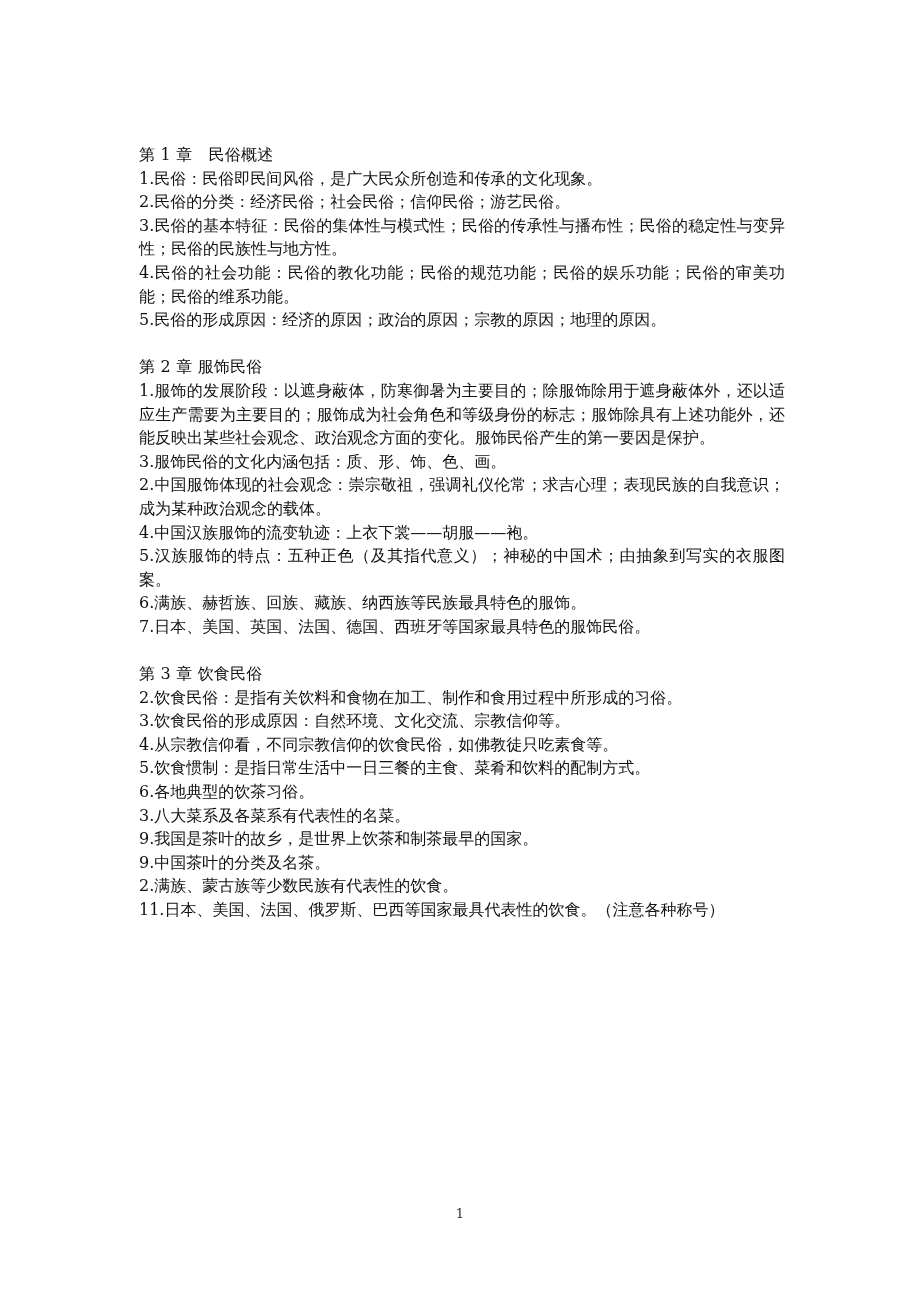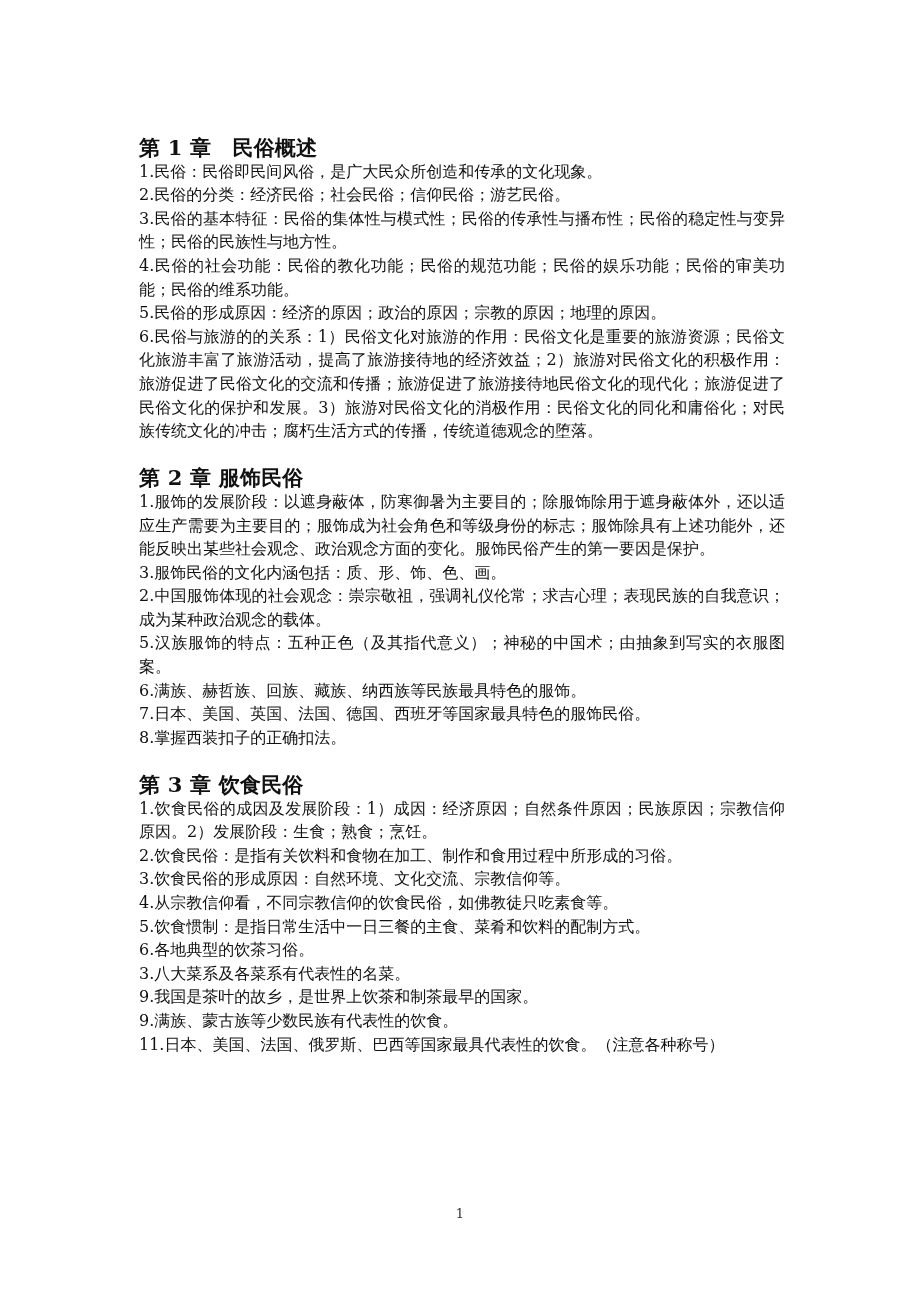--- a/index.html
+++ b/index.html
@@ -8,64 +8,64 @@
     font-family: "DejaVu Serif", "Liberation Serif", serif;
     color: #111111;
   }
   .page {
     position: absolute; left: 139px; top: 136px; width: 646px;
     font-size: 16px; line-height: 23.6px;
   }
   .chapter { margin-bottom: 0; }
   .chapter + .chapter { margin-top: 23.6px; }
   .chapter-title {
-    font-weight: bold; font-size: 21px; letter-spacing: 0.2px;
+    font-weight: normal; font-size: 16px; letter-spacing: 0.2px;
     white-space: pre;
+    margin-top: 7px;
   }
   .item { text-align: justify; text-justify: inter-character; }
   .page-number {
     position: absolute; left: 0; width: 920px; top: 1206px;
     text-align: center; font-size: 13px; color: #333;
   }
 </style>
 </head>
 <body>
 
 <div class="page">
 
   <section class="chapter">
     <div class="chapter-title">第 1 章　民俗概述</div>
     <div class="item">1.民俗：民俗即民间风俗，是广大民众所创造和传承的文化现象。</div>
     <div class="item">2.民俗的分类：经济民俗；社会民俗；信仰民俗；游艺民俗。</div>
     <div class="item">3.民俗的基本特征：民俗的集体性与模式性；民俗的传承性与播布性；民俗的稳定性与变异性；民俗的民族性与地方性。</div>
     <div class="item">4.民俗的社会功能：民俗的教化功能；民俗的规范功能；民俗的娱乐功能；民俗的审美功能；民俗的维系功能。</div>
     <div class="item">5.民俗的形成原因：经济的原因；政治的原因；宗教的原因；地理的原因。</div>
-    <div class="item">6.民俗与旅游的的关系：1）民俗文化对旅游的作用：民俗文化是重要的旅游资源；民俗文化旅游丰富了旅游活动，提高了旅游接待地的经济效益；2）旅游对民俗文化的积极作用：旅游促进了民俗文化的交流和传播；旅游促进了旅游接待地民俗文化的现代化；旅游促进了民俗文化的保护和发展。3）旅游对民俗文化的消极作用：民俗文化的同化和庸俗化；对民族传统文化的冲击；腐朽生活方式的传播，传统道德观念的堕落。</div>
   </section>
 
   <section class="chapter">
     <div class="chapter-title">第 2 章 服饰民俗</div>
     <div class="item">1.服饰的发展阶段：以遮身蔽体，防寒御暑为主要目的；除服饰除用于遮身蔽体外，还以适应生产需要为主要目的；服饰成为社会角色和等级身份的标志；服饰除具有上述功能外，还能反映出某些社会观念、政治观念方面的变化。服饰民俗产生的第一要因是保护。</div>
     <div class="item">3.服饰民俗的文化内涵包括：质、形、饰、色、画。</div>
     <div class="item">2.中国服饰体现的社会观念：崇宗敬祖，强调礼仪伦常；求吉心理；表现民族的自我意识；成为某种政治观念的载体。</div>
+    <div class="item">4.中国汉族服饰的流变轨迹：上衣下裳——胡服——袍。</div>
     <div class="item">5.汉族服饰的特点：五种正色（及其指代意义）；神秘的中国术；由抽象到写实的衣服图案。</div>
     <div class="item">6.满族、赫哲族、回族、藏族、纳西族等民族最具特色的服饰。</div>
     <div class="item">7.日本、美国、英国、法国、德国、西班牙等国家最具特色的服饰民俗。</div>
-    <div class="item">8.掌握西装扣子的正确扣法。</div>
   </section>
 
   <section class="chapter">
     <div class="chapter-title">第 3 章 饮食民俗</div>
-    <div class="item">1.饮食民俗的成因及发展阶段：1）成因：经济原因；自然条件原因；民族原因；宗教信仰原因。2）发展阶段：生食；熟食；烹饪。</div>
     <div class="item">2.饮食民俗：是指有关饮料和食物在加工、制作和食用过程中所形成的习俗。</div>
     <div class="item">3.饮食民俗的形成原因：自然环境、文化交流、宗教信仰等。</div>
     <div class="item">4.从宗教信仰看，不同宗教信仰的饮食民俗，如佛教徒只吃素食等。</div>
     <div class="item">5.饮食惯制：是指日常生活中一日三餐的主食、菜肴和饮料的配制方式。</div>
     <div class="item">6.各地典型的饮茶习俗。</div>
     <div class="item">3.八大菜系及各菜系有代表性的名菜。</div>
     <div class="item">9.我国是茶叶的故乡，是世界上饮茶和制茶最早的国家。</div>
-    <div class="item">9.满族、蒙古族等少数民族有代表性的饮食。</div>
+    <div class="item">9.中国茶叶的分类及名茶。</div>
+    <div class="item">2.满族、蒙古族等少数民族有代表性的饮食。</div>
     <div class="item">11.日本、美国、法国、俄罗斯、巴西等国家最具代表性的饮食。（注意各种称号）</div>
   </section>
 
 </div>
 
 <div class="page-number">1</div>
 
 </body></html>

